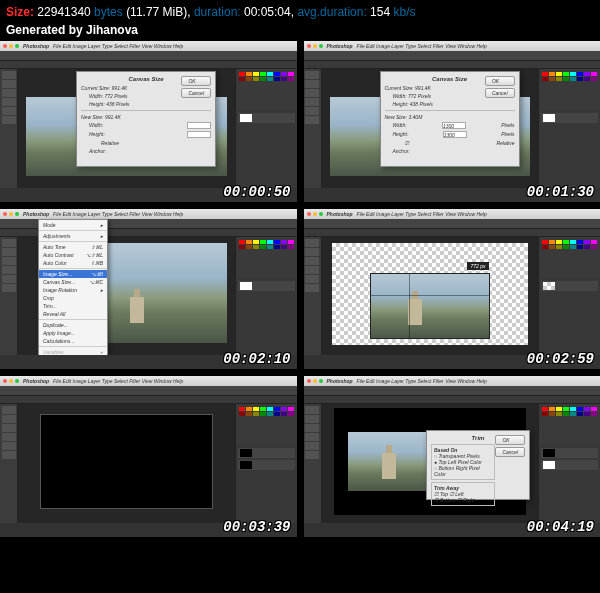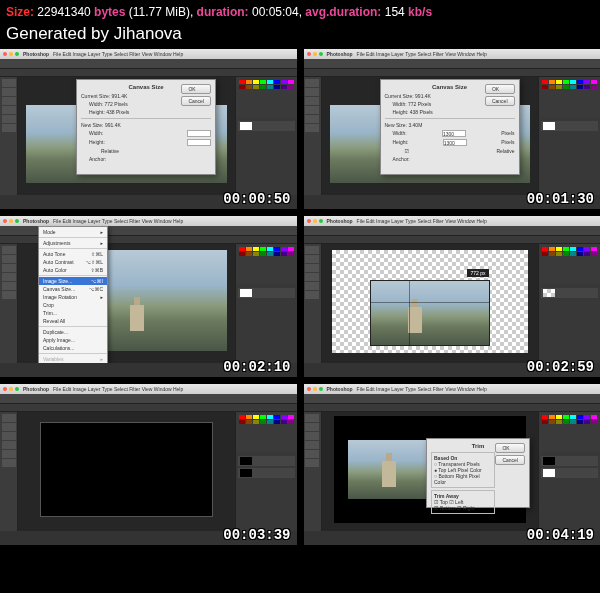--- a/index.html
+++ b/index.html
@@ -12,30 +12,31 @@
       overflow: hidden;
     }
     .header {
       padding: 3px 6px 2px;
       font-size: 12px;
       line-height: 1.5;
     }
     .header .row { white-space: nowrap; }
     .label { color: #ff3030; font-weight: bold; }
     .val { color: #fff; }
-    .hl { color: #ec4899; font-weight: bold; }
-    .gen { color: #fff; font-size: 17px; font-weight: normal; }
+    .hl { color: #0369a1; font-weight: normal; }
+    .gen { color: #fff; font-size: 12px; font-weight: bold; }
 
     .grid {
       display: grid;
       grid-template-columns: 1fr 1fr;
       grid-template-rows: 1fr 1fr 1fr;
       gap: 7px;
       padding: 0 0 2px 0;
       height: 498px;
+      font-style: italic;
     }
     .thumb {
       position: relative;
       background: #2a2a2a;
       overflow: hidden;
     }
     .menubar {
       height: 10px;
       background: linear-gradient(#e8e8e8,#cfcfcf);
       display: flex;

